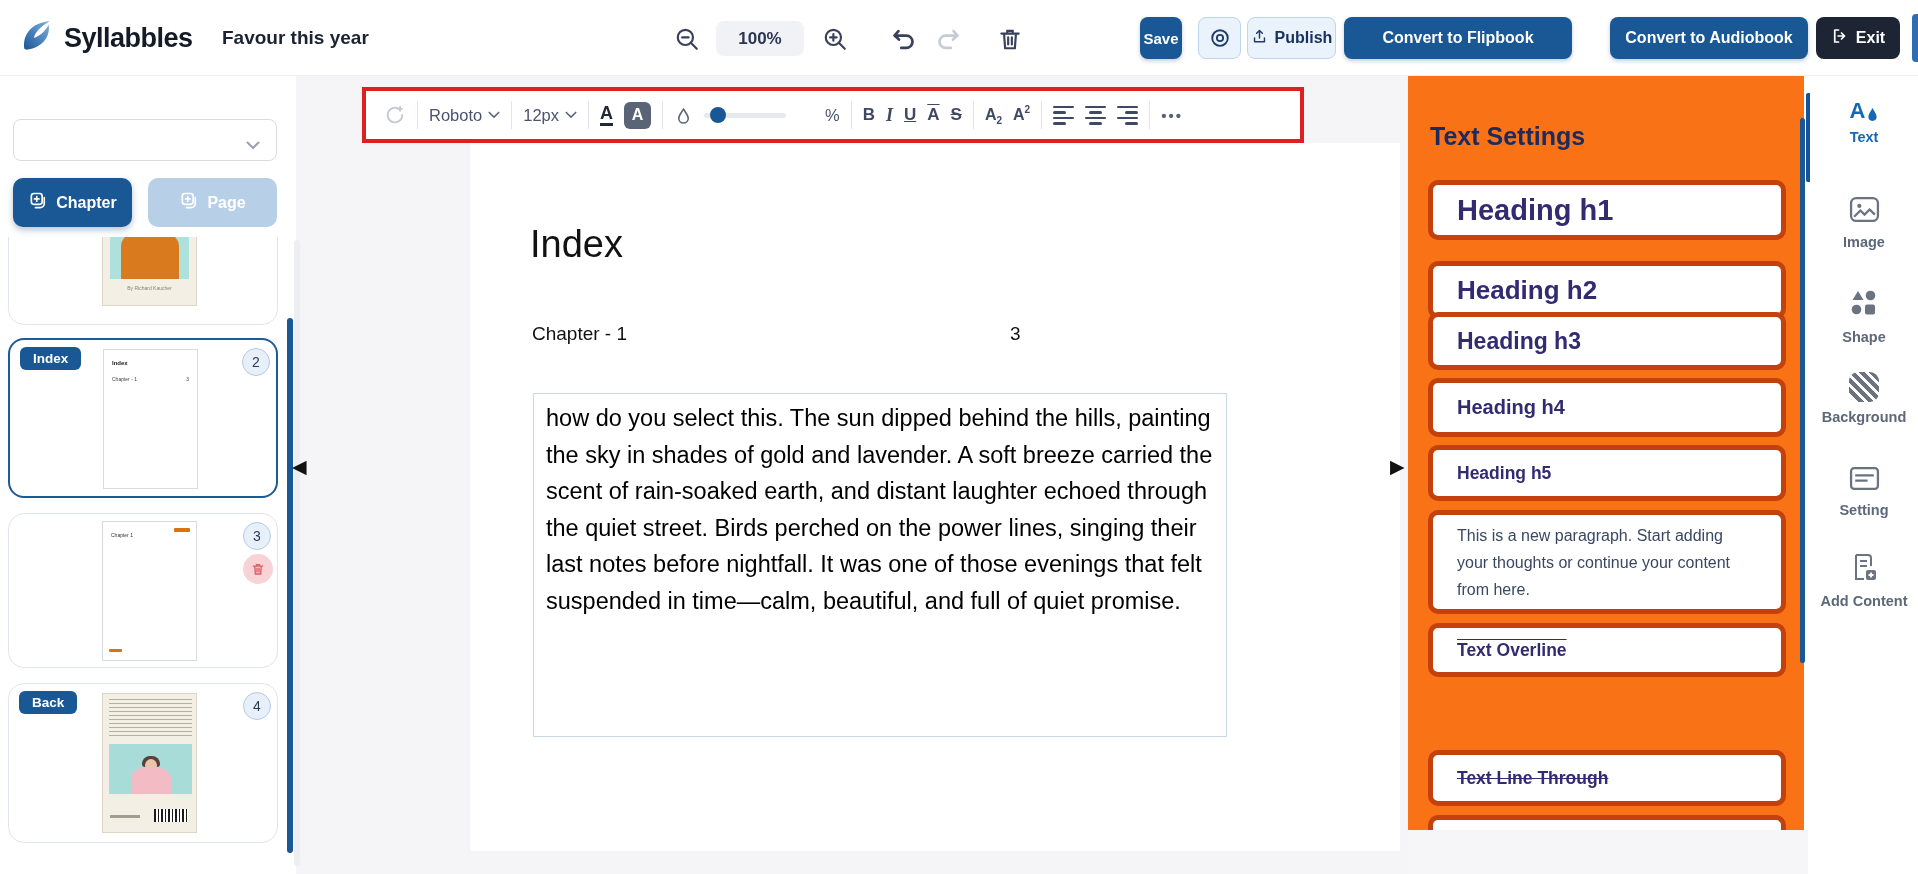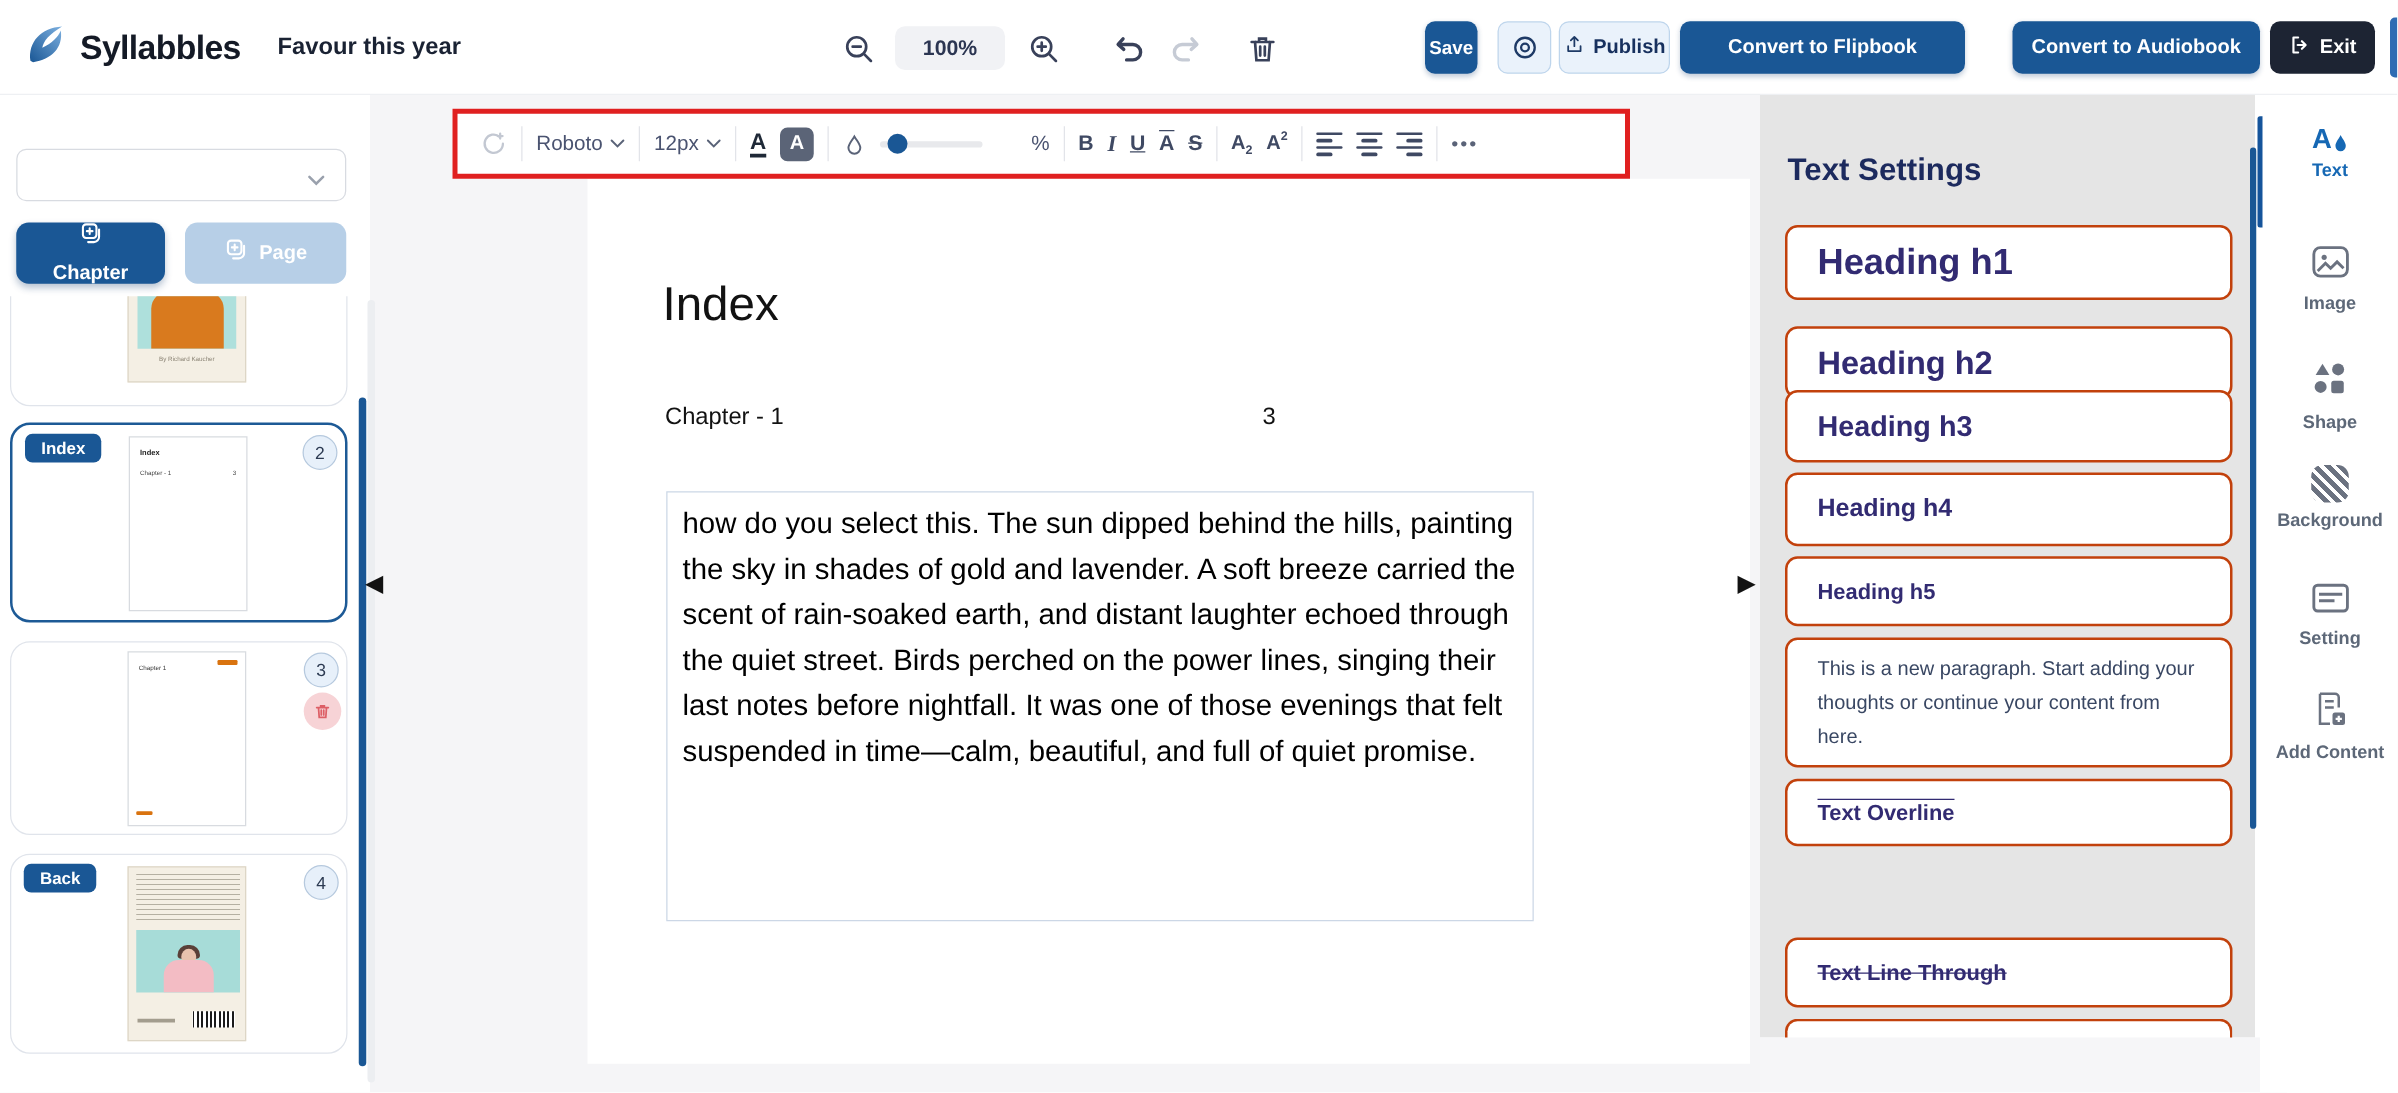--- a/index.html
+++ b/index.html
@@ -18,21 +18,21 @@
   .hbtn.primary { background:#1a5795; color:#fff; box-shadow:0 2px 4px rgba(20,60,110,.25); }
   .hbtn.light { background:#eaf2fb; color:#17305e; border:1px solid #bed5ec; font-weight:600; }
   .hbtn.dark { background:#1d2433; color:#fff; }
   .header-sliver { position:absolute; left:1912px; top:14px; width:6px; height:48px; background:#2f6cb3; border-radius:4px 0 0 4px; }
 
   
   .left { position:absolute; left:0; top:76px; width:296px; height:798px; background:#fff; z-index:10; }
   .chapter-select { position:absolute; left:13px; top:43px; width:264px; height:42px; background:#fff; border:1px solid #d8dbe1; border-radius:8px; cursor:pointer; }
   .chapter-select .chev { position:absolute; right:16px; top:16px; }
   .side-btn { position:absolute; top:102px; height:49px; border:none; border-radius:10px; display:flex; align-items:center; justify-content:center; gap:8px; font-size:16px; font-weight:700; color:#fff; cursor:pointer; font-family:"Liberation Sans",sans-serif; }
-  .btn-chapter { left:13px; width:119px; background:#1a5795; box-shadow:0 3px 6px rgba(20,60,110,.3);flex-direction:column; }
+  .btn-chapter { left:13px; width:119px; background:#1a5795; box-shadow:0 3px 6px rgba(20,60,110,.3); }
   .btn-page { left:148px; width:129px; background:#b7cfe7;align-items:center; }
   .thumb-list { position:absolute; left:0; top:161px; width:296px; height:637px; overflow:hidden; }
   .thumb-card { position:absolute; left:8px; width:270px; background:#fff; border:1px solid #e0e4eb; border-radius:16px; }
   .thumb-card.selected { border:2px solid #1d5a96; }
   .mini { position:absolute; left:93px; width:95px; background:#fff; border:1px solid #d8dbe0; }
   .badge-label { position:absolute; left:10px; top:7px; background:#1a5795; color:#fff; font-size:13.5px; font-weight:700; padding:4px 13px; border-radius:6px; }
   .num-badge { position:absolute; right:6px; top:8px; width:28px; height:28px; border-radius:50%; background:#e7f0fa; border:1px solid #b6c9de; color:#2c3a52; font-size:14px; display:flex; align-items:center; justify-content:center; }
   .del-btn { position:absolute; right:4px; top:40px; width:30px; height:30px; border-radius:50%; background:#f7d3d6; border:none; display:flex; align-items:center; justify-content:center; cursor:pointer; }
   .side-scroll-track { position:absolute; left:294px; top:164px; width:6px; height:626px; background:#eceef1; border-radius:3px; }
   .side-scroll-thumb { position:absolute; left:287px; top:242px; width:6px; height:535px; background:#1a5795; border-radius:3px; }
@@ -84,23 +84,23 @@
   .subsup .sub { font-size:10px; font-weight:700; color:#3f4963; margin-bottom:-2px; }
   .supsup { display:flex; align-items:flex-start; }
   .supsup .sup { font-size:10px; font-weight:700; color:#3f4963; margin-top:-2px; }
   .al { width:21px; display:flex; flex-direction:column; gap:3px; }
   .al i { display:block; height:2.5px; background:#3f4963; border-radius:2px; }
   .al .full { width:100%; } .al .part { width:62%; }
   .al-c { align-items:center; } .al-r { align-items:flex-end; }
   .more-dots { font-size:15px; letter-spacing:2px; color:#5a6378; font-weight:700; }
 
   
-  .panel { position:absolute; left:1408px; top:76px; width:396px; height:754px; background:#e5e5e5; }
+  .panel { position:absolute; left:1408px; top:76px; width:396px; height:754px; background:#f97316; }
   .panel-title { position:absolute; left:22px; top:46px; font-size:25px; font-weight:800; color:#1c2a5e; }
-  .style-card { position:absolute; left:20px; width:358px; background:#fff; border:2px solid #c2410c; border-radius:10px; display:flex; align-items:center; padding:0 24px; cursor:pointer; }
+  .style-card { position:absolute; left:20px; width:358px; background:#fff; border:5px solid #c2410c; border-radius:10px; display:flex; align-items:center; padding:0 24px; cursor:pointer; }
   .st-h1 { font-size:29px; font-weight:800; color:#322b72; }
   .st-h2 { font-size:26px; font-weight:800; color:#322b72; }
   .st-h3 { font-size:23px; font-weight:800; color:#322b72; }
   .st-h4 { font-size:20px; font-weight:800; color:#322b72; }
   .st-h5 { font-size:17.5px; font-weight:800; color:#322b72; }
   .st-para { font-size:16px; color:#394763; line-height:27px; font-weight:500; padding:14px 0; }
   .st-over { font-size:17.5px; font-weight:800; color:#322b72; text-decoration:overline; }
   .st-under { font-size:17.5px; font-weight:800; color:#322b72; text-decoration:underline; }
   .st-strike { font-size:17.5px; font-weight:800; color:#322b72; text-decoration:line-through; }
   .panel-scrollbar { position:absolute; left:1800px; top:118px; width:5px; height:545px; background:#1a5795; border-radius:3px; z-index:15; }

